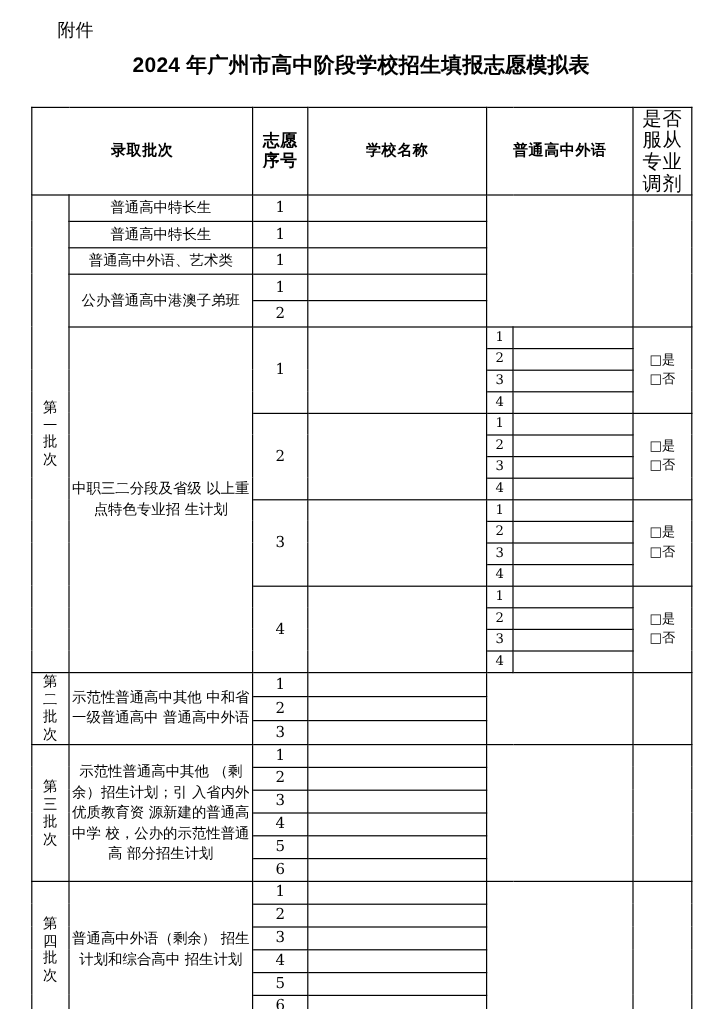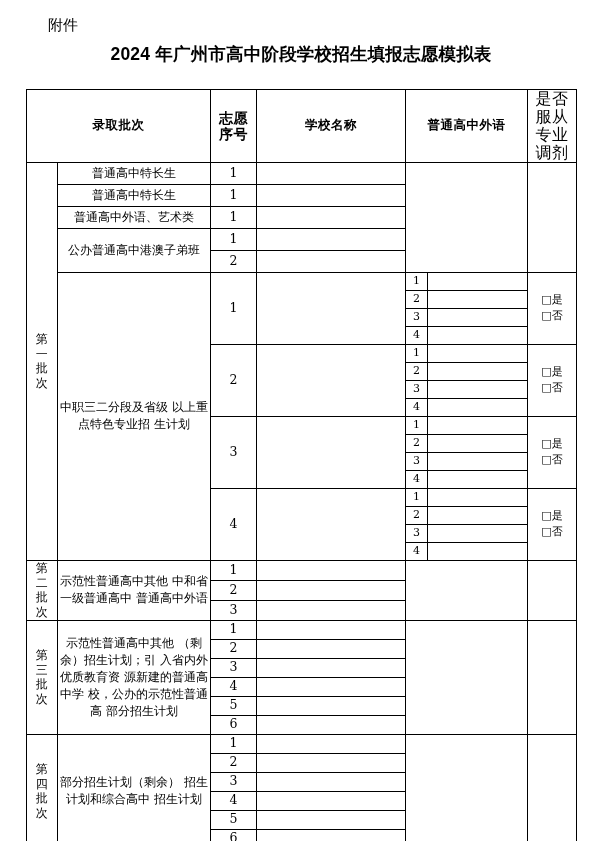--- a/index.html
+++ b/index.html
@@ -357,21 +357,21 @@
     </tr>
 
     <tr>
       <td class="batch-cell" rowspan="6">
         <span>第</span>
         <span>四</span>
         <span>批</span>
         <span>次</span>
       </td>
       <td class="plan-name-mid" rowspan="6">
-        <span>部分招生计划（剩余）</span>
+        <span>普通高中外语（剩余）</span>
         <span>招生计划和综合高中</span>
         <span>招生计划</span>
       </td>
       <td class="seq-cell r18">1</td>
       <td class="blank"></td>
       <td class="blank" colspan="2" rowspan="6"></td>
       <td class="blank" rowspan="6"></td>
     </tr>
     <tr>
       <td class="seq-cell r18">2</td>

